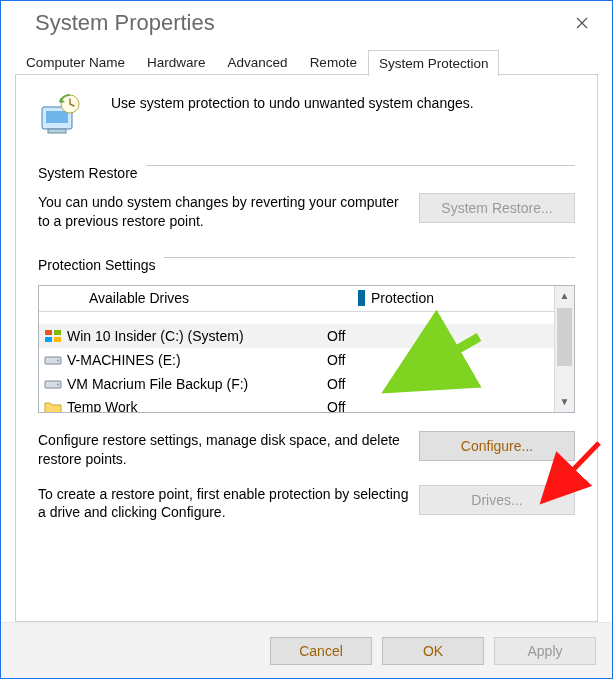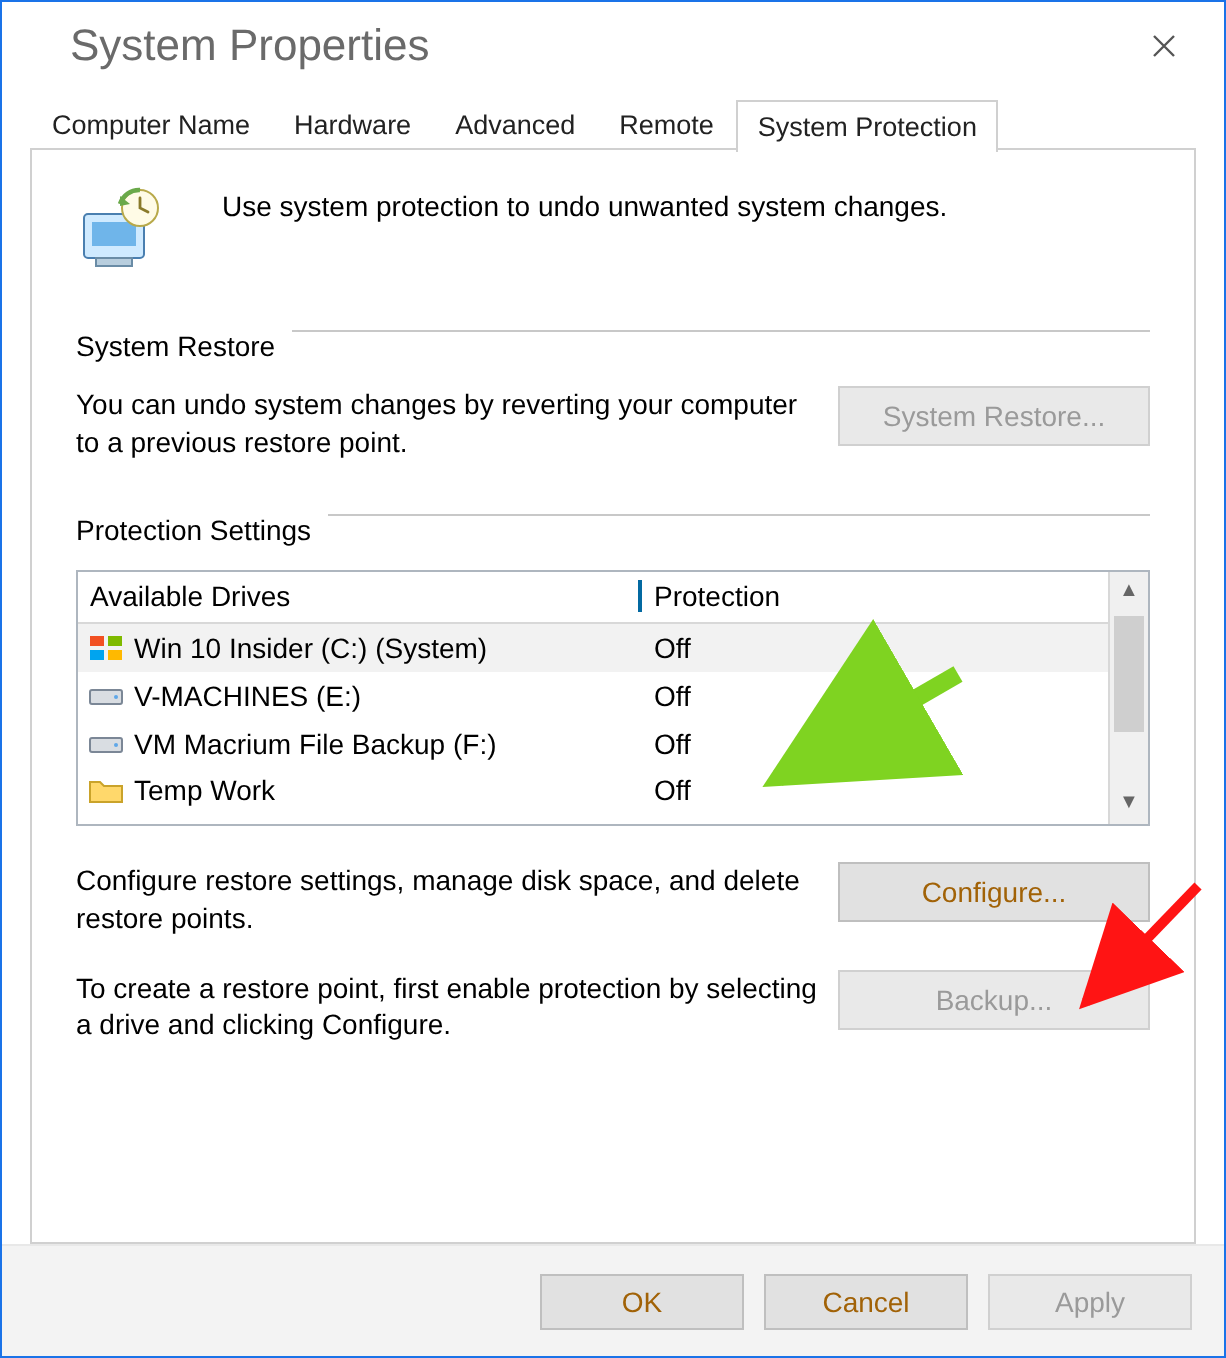--- a/index.html
+++ b/index.html
@@ -157,30 +157,30 @@
   .dl-main { flex:1; overflow:hidden; }
   .dl-header {
     display:flex;
     border-bottom: 1px solid #d8d8d8;
     background:#fff;
     height: 26px;
     align-items:center;
     font-size: 14px;
     color:#000;
   }
-  .dl-h1 { width: 282px; padding-left: 6px; border-right:2px solid #0369a1; }
+  .dl-h1 { width: 282px; padding-left: 6px; border-right:7px solid #0369a1;margin-left:44px; }
   .dl-h2 { flex:1; padding-left: 6px; }
   .dl-row {
     display:flex;
     align-items:center;
     height: 24px;
     font-size: 14px;
     color:#000;
   }
-  .dl-row.sel { background: #f2f2f2; }
+  .dl-row.sel { background: #f2f2f2; margin-top: 12px; }
   .dl-c1 { width: 282px; padding-left: 4px; display:flex; align-items:center; gap:4px;}
   .dl-c2 { flex:1; padding-left: 6px; }
   .drive-icon {
     width: 20px; height: 16px; flex:none;
     display:inline-flex; align-items:center; justify-content:center;
   }
   .dl-scroll {
     width: 20px;
     border-left: 1px solid #d8d8d8;
     background: #f0f0f0;
@@ -341,28 +341,28 @@
         <div class="down">▼</div>
       </div>
     </div>
 
     <div class="subrow">
       <div class="desc">Configure restore settings, manage disk space, and delete restore points.</div>
       <button class="btn">Configure...</button>
     </div>
     <div class="subrow" style="margin-bottom:6px;">
       <div class="desc">To create a restore point, first enable protection by selecting a drive and clicking Configure.</div>
-      <button class="btn disabled">Backup...</button>
+      <button class="btn disabled">Drives...</button>
     </div>
   </div>
 </div>
 
 <div class="footer">
+  <button class="btn">Cancel</button>
   <button class="btn">OK</button>
-  <button class="btn">Cancel</button>
   <button class="btn disabled">Apply</button>
 </div>
 
 <svg class="annot" width="613" height="679" style="left:0;top:0;">
 
   <defs>
     <marker id="gHead" markerWidth="10" markerHeight="10" refX="9" refY="5" orient="auto">
       <path d="M0 0 L10 5 L0 10 Z" fill="#7fd321"></path>
     </marker>
     <marker id="rHead" markerWidth="10" markerHeight="10" refX="9" refY="5" orient="auto">

